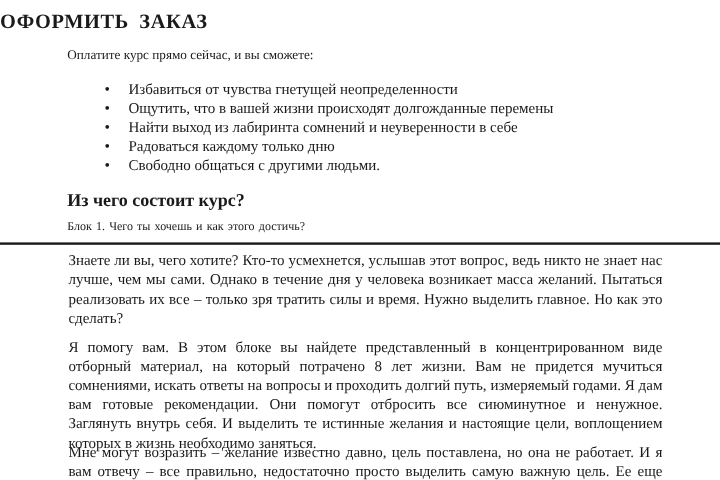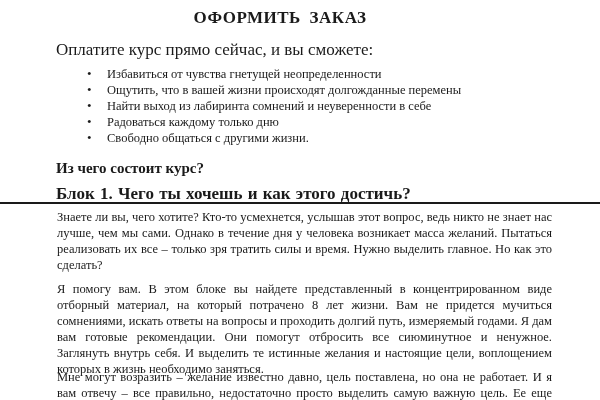--- a/index.html
+++ b/index.html
@@ -5,46 +5,45 @@
     html, body { margin: 0; padding: 0; }
     body {
       width: 600px; height: 400px; overflow: hidden;
       background: #ffffff;
       font-family: "Liberation Serif", serif;
       color: #1a1a1a;
       position: relative;
     }
     .title {
       position: absolute; left: 0; top: 8px; width: 560px;
-      text-align: center;
       font-weight: bold; font-size: 17px; letter-spacing: 0.5px;
       word-spacing: 4px;
     }
     .intro {
       position: absolute; left: 56px; top: 40px;
-      font-size: 17px;
+      font-size: 11px;
     }
     .bullets {
       position: absolute; left: 76px; top: 55px;
       margin: 11px; padding: 0; list-style: none;
       font-size: 12.5px;
     }
     .bullets li {
       position: relative; padding-left: 20px; height: 16px; line-height: 16px;
     }
     .bullets li::before {
       content: "•"; position: absolute; left: 0; top: 0; font-size: 13px;
     }
     .h2 {
       position: absolute; left: 56px; top: 160px;
       font-weight: bold; font-size: 15px; text-align: center;
     }
     .h3 {
       position: absolute; left: 56px; top: 184px;
-      font-weight: bold; font-size: 17px;
+      font-weight: normal; font-size: 10px;
       word-spacing: 1px;
     }
     .rule {
       position: absolute; left: 0; top: 202px; width: 600px; height: 2px;
       background: #1a1a1a;
     }
     .para {
       position: absolute; left: 56px; width: 495px;
       font-size: 12.5px; line-height: 16px;
       text-align: justify;
@@ -59,21 +58,21 @@
 
 <div class="title">ОФОРМИТЬ  ЗАКАЗ</div>
 
 <div class="intro">Оплатите курс прямо сейчас, и вы сможете:</div>
 
 <ul class="bullets">
   <li>Избавиться от чувства гнетущей неопределенности</li>
   <li>Ощутить, что в вашей жизни происходят долгожданные перемены</li>
   <li>Найти выход из лабиринта сомнений и неуверенности в себе</li>
   <li>Радоваться каждому только дню</li>
-  <li>Свободно общаться с другими жизни.</li>
+  <li>Свободно общаться с другими людьми.</li>
 </ul>
 
 <div class="h2">Из чего состоит курс?</div>
 
 <div class="h3">Блок  1. Чего ты хочешь и как этого достичь?</div>
 
 <div class="rule"></div>
 
 <p class="para p1">Знаете ли вы, чего хотите? Кто-то усмехнется, услышав этот вопрос, ведь никто не знает нас лучше, чем мы сами. Однако в течение дня у человека возникает масса желаний. Пытаться реализовать их все – только зря тратить силы и время. Нужно выделить главное. Но как это сделать?</p>
 <p class="para p2">Я помогу вам. В этом блоке вы найдете представленный в концентрированном виде отборный материал, на который потрачено 8 лет жизни. Вам не придется мучиться сомнениями, искать ответы на вопросы и проходить долгий путь, измеряемый годами. Я дам вам готовые рекомендации. Они помогут отбросить все сиюминутное и ненужное. Заглянуть внутрь себя. И выделить те истинные желания и настоящие цели, воплощением которых в жизнь необходимо заняться.</p>

